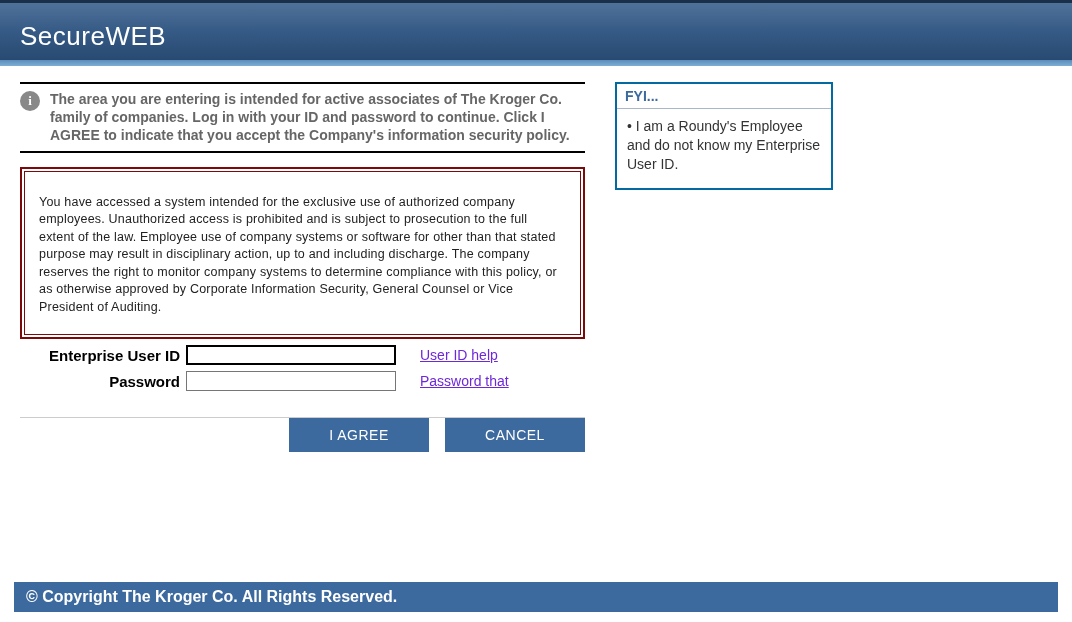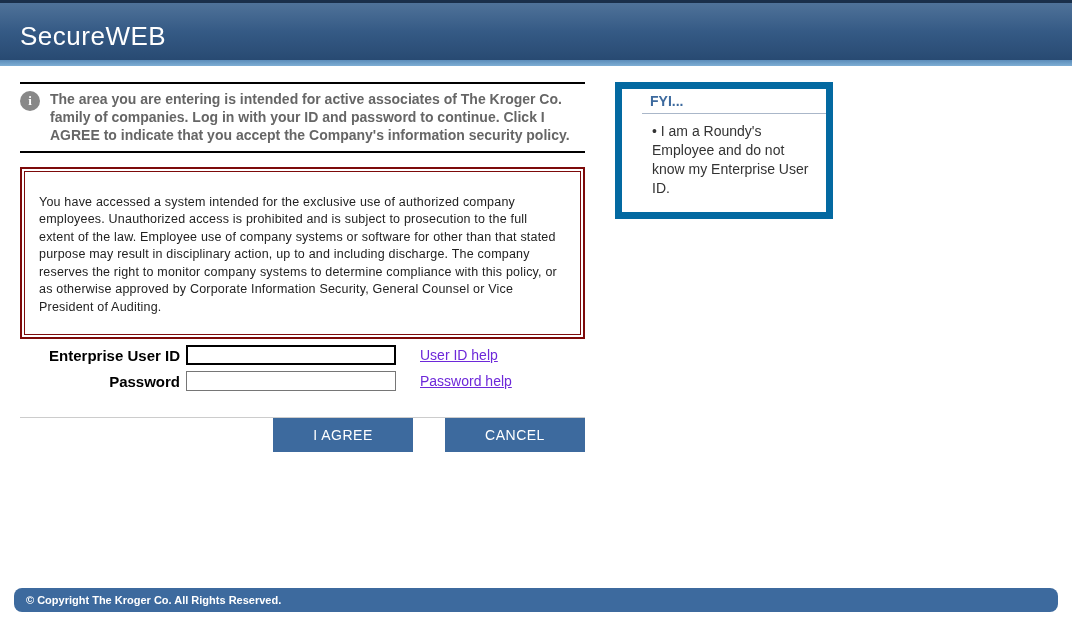--- a/index.html
+++ b/index.html
@@ -130,37 +130,36 @@
     text-decoration: underline;
     font-size: 14px;
     cursor: pointer;
   }
   .button-bar {
     border-top: 1px solid #ccc;
     margin-top: 26px;
     padding-top: 0;
     display: flex;
     justify-content: flex-end;
-    gap: 32px;
+    gap: 16px;
     padding-right: 0;
   }
   .btn {
     background: #3d6a9e;
     color: #fff;
     border: none;
     width: 140px;
     height: 34px;
     font-size: 14px;
     letter-spacing: 0.5px;
     cursor: pointer;
     font-family: inherit;
   }
   .fyi-box {
-    border: 7px solid #0369a1;
-    padding-left: 20px;
+    border: 2px solid #0369a1;
   }
   .fyi-head {
     border-bottom: 1px solid #aab7c9;
     color: #3d6a9e;
     font-weight: bold;
     font-size: 14px;
     padding: 4px 8px;
   }
   .fyi-body {
     padding: 8px 10px 14px 10px;
@@ -172,24 +171,23 @@
     cursor: pointer;
   }
   .footer {
     position: absolute;
     left: 0;
     right: 0;
     bottom: 10px;
     background: #3d6a9e;
     color: #fff;
     font-weight: bold;
-    font-size: 11px;
+    font-size: 16px;
     padding: 6px 12px;
     margin: 0 14px;
-    border-radius: 8px;
   }
 </style>
 </head>
 <body>
 
 <div class="page">
   <div class="topbar"></div>
 
   <div class="header">
     <div class="header-title">SecureWEB</div>
@@ -212,21 +210,21 @@
 
       <div class="form-rows">
         <div class="form-row">
           <div class="form-label">Enterprise User ID</div>
           <input class="form-input" type="text" value="" style="">
           <a class="form-help">User ID help</a>
         </div>
         <div class="form-row">
           <div class="form-label">Password</div>
           <input class="form-input pw" type="password" value="" style="">
-          <a class="form-help">Password help</a>
+          <a class="form-help">Password that</a>
         </div>
       </div>
 
       <div class="button-bar">
         <button class="btn">I AGREE</button>
         <button class="btn">CANCEL</button>
       </div>
 
     </div>
 

